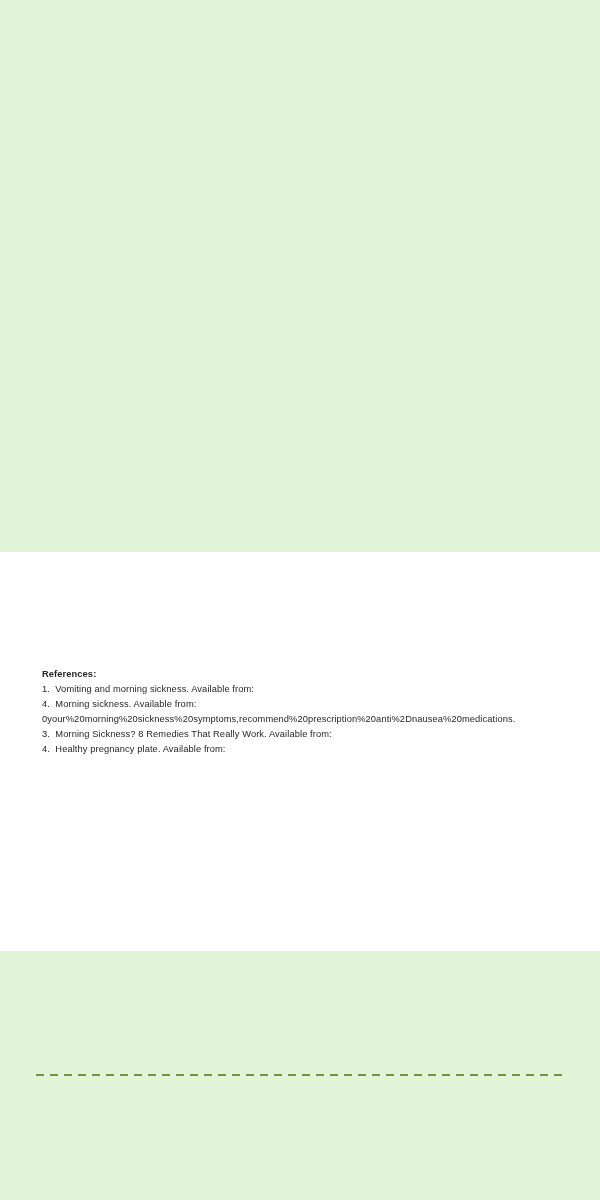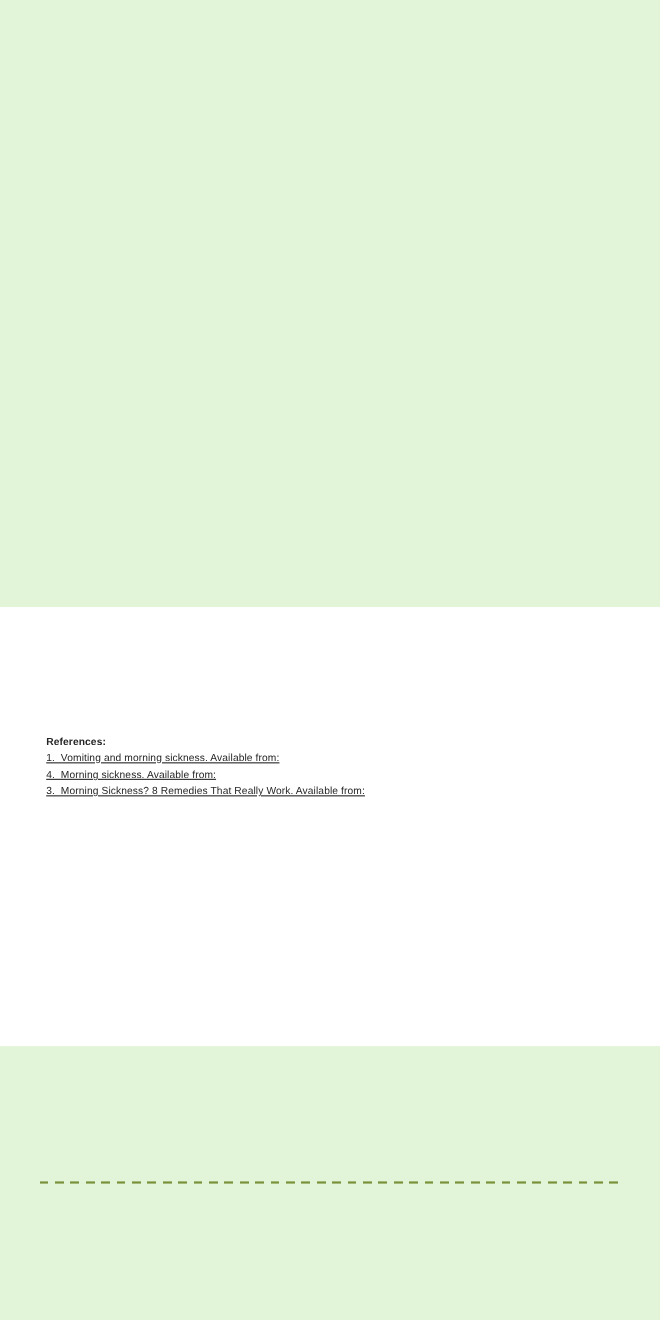--- a/index.html
+++ b/index.html
@@ -43,21 +43,20 @@
     font-size: 9.3px;
     line-height: 15px;
     letter-spacing: 0.1px;
   }
   .ref-heading {
     font-weight: bold;
     white-space: pre;
   }
   .ref-line {
     white-space: pre;
-    text-decoration: underline;
   }
   .dashed-divider {
     position: absolute;
     left: 36px;
     top: 123px; 
     width: 528px;
     height: 2px;
     background: repeating-linear-gradient(
       90deg,
       var(--divider-olive, #78913a) 0px,
@@ -72,21 +71,23 @@
 
 <div class="page">
 
   <section class="band band-top"></section>
 
   <section class="band band-middle">
     <div class="refs">
       <div class="ref-heading">References:</div>
       <div class="ref-line">1.  Vomiting and morning sickness. Available from:</div>
       <div class="ref-line">4.  Morning sickness. Available from:</div>
+      <div class="ref-line">0your%20morning%20sickness%20symptoms,recommend%20prescription%20anti%2Dnausea%20medications.</div>
       <div class="ref-line">3.  Morning Sickness? 8 Remedies That Really Work. Available from:</div>
+      <div class="ref-line">4.  Healthy pregnancy plate. Available from:</div>
     </div>
   </section>
 
   <section class="band band-bottom">
     <div class="dashed-divider"></div>
   </section>
 
 </div>
 
 </body></html>

